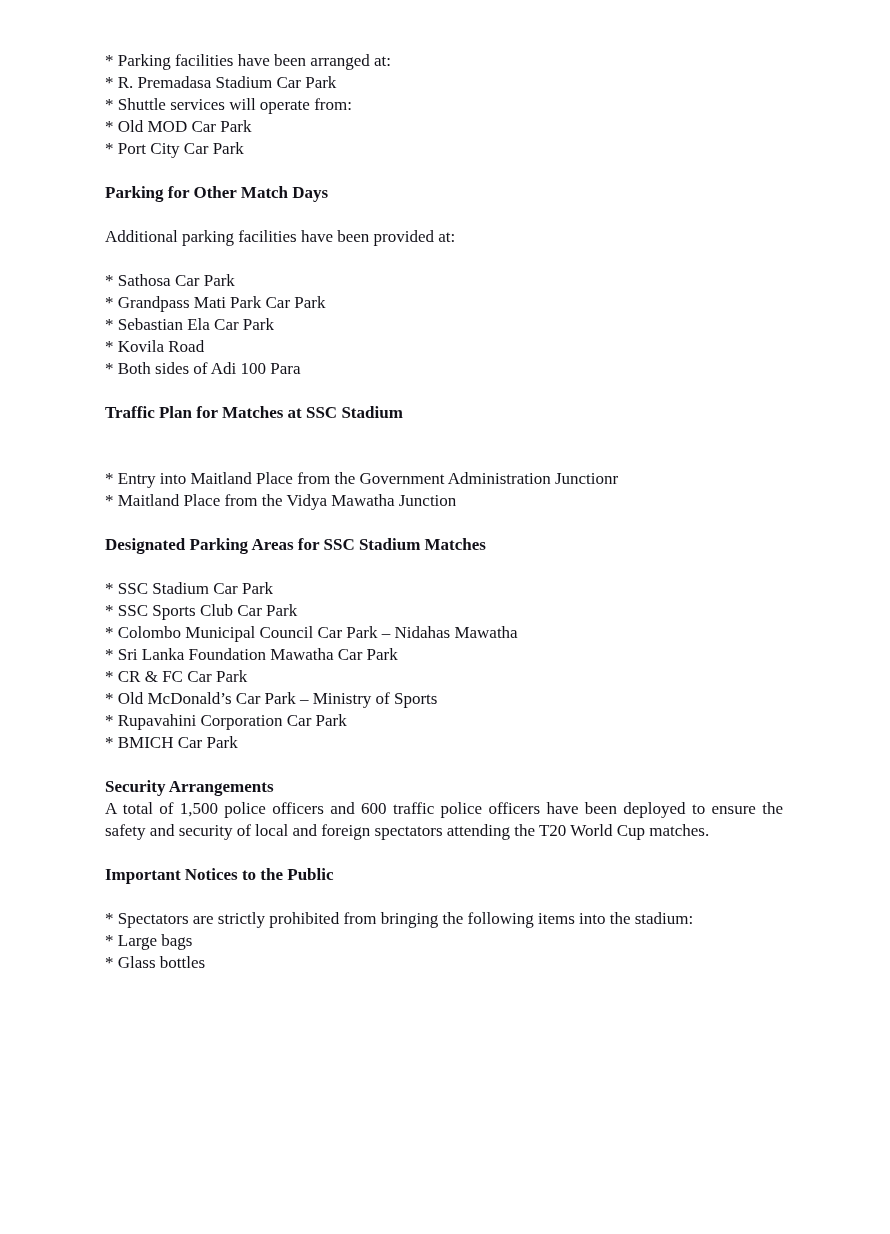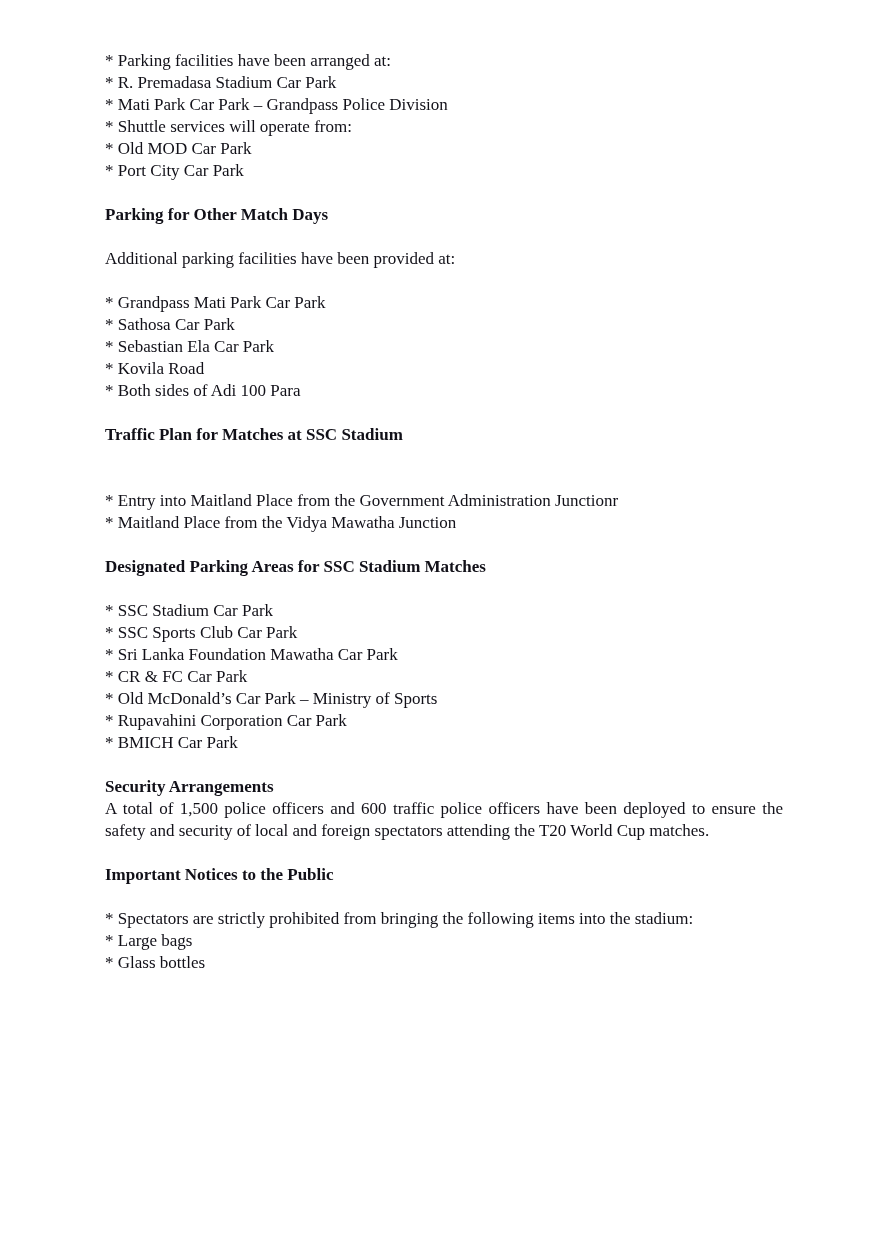--- a/index.html
+++ b/index.html
@@ -66,43 +66,42 @@
 </style>
 </head>
 <body>
 
 <div id="page">
   <div id="doc-body">
 
     <div class="block list">
       <div class="line">* Parking facilities have been arranged at:</div>
       <div class="line">* R. Premadasa Stadium Car Park</div>
-      <div class="line">* Mati Park Car Park – Grandpass Police Division</div>
       <div class="line">* Shuttle services will operate from:</div>
       <div class="line">* Old MOD Car Park</div>
       <div class="line">* Port City Car Park</div>
     </div>
 
     <div class="gap"></div>
 
     <div class="block">
       <div class="heading-plain">Parking for Other Match Days</div>
     </div>
 
     <div class="gap"></div>
 
     <div class="block">
       <div class="line">Additional parking facilities have been provided at:</div>
     </div>
 
     <div class="gap"></div>
 
     <div class="block list">
+      <div class="line">* Sathosa Car Park</div>
       <div class="line">* Grandpass Mati Park Car Park</div>
-      <div class="line">* Sathosa Car Park</div>
       <div class="line">* Sebastian Ela Car Park</div>
       <div class="line">* Kovila Road</div>
       <div class="line">* Both sides of Adi 100 Para</div>
     </div>
 
     <div class="gap"></div>
 
     <div class="block">
       <div class="heading-bold">Traffic Plan for Matches at SSC Stadium</div>
     </div>
@@ -121,20 +120,21 @@
 
     <div class="block">
       <div class="heading-plain">Designated Parking Areas for SSC Stadium Matches</div>
     </div>
 
     <div class="gap"></div>
 
     <div class="block list">
       <div class="line">* SSC Stadium Car Park</div>
       <div class="line">* SSC Sports Club Car Park</div>
+      <div class="line">* Colombo Municipal Council Car Park – Nidahas Mawatha</div>
       <div class="line">* Sri Lanka Foundation Mawatha Car Park</div>
       <div class="line">* CR &amp; FC Car Park</div>
       <div class="line">* Old McDonald’s Car Park – Ministry of Sports</div>
       <div class="line">* Rupavahini Corporation Car Park</div>
       <div class="line">* BMICH Car Park</div>
     </div>
 
     <div class="gap"></div>
 
     <div class="block">

